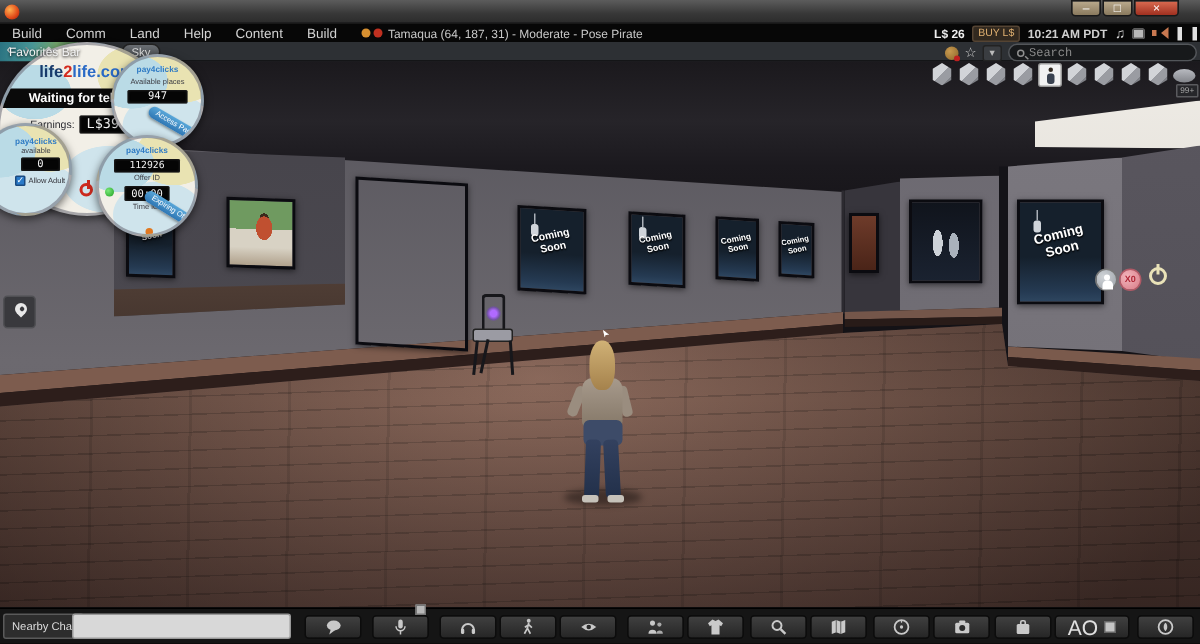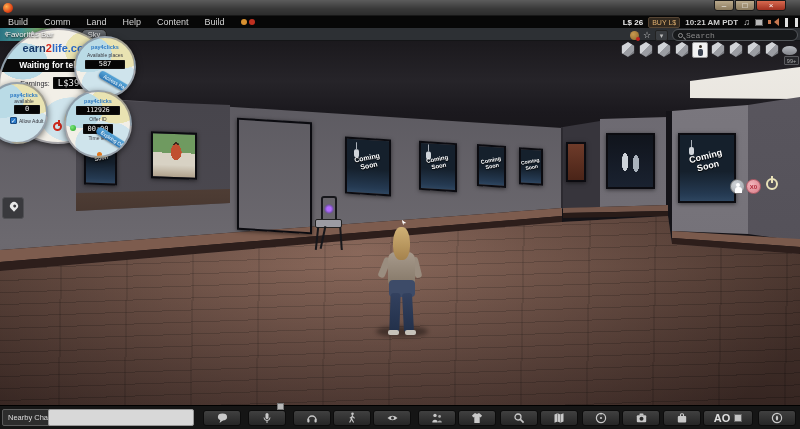--- a/index.html
+++ b/index.html
@@ -210,21 +210,21 @@
   #bottombar { left:0; top:405px; width:800px; height:24px; background:#151515; border-top:1px solid #000; }
   #nearby-chat { position:absolute; left:2px; top:3px; height:17px; padding:0 5px; font-size:7.5px;
     color:#ddd; background:#2d2d2d; border:1px solid #5a5a5a; border-radius:2px; line-height:15px; }
   #chat-input { position:absolute; left:48px; top:3px; width:146px; height:17px; background:#d8d8d8;
     border:1px solid #999; border-radius:2px; font-size:8px; padding:0 4px; outline:none;
     font-family:"Liberation Sans",sans-serif; }
   .tb-btn { position:absolute; top:4px; width:38px; height:16px;
     background:linear-gradient(180deg,#404040,#262626); border:1px solid #0c0c0c; border-radius:3px;
     display:flex; align-items:center; justify-content:center; }
   .tb-btn svg { display:block; }
-  #btn-ao { width:50px; color:#e0e0e0; font-size:11px; font-weight:bold; gap:4px; }
+  #btn-ao { width:50px; color:#e0e0e0; font-size:14px; font-weight:normal; gap:4px; }
   .mini-square { width:8px; height:8px; background:#c4c4c4; border:1px solid #666; }
   #mic-square { position:absolute; left:277px; top:403px; width:7px; height:7px; background:#b8b8b8; border:1px solid #777; }
 </style>
 </head>
 <body>
 
 <div id="root">
 
   <div id="titlebar" class="abs">
     <div id="fs-logo"></div>
@@ -239,20 +239,21 @@
     <span class="menu-item">Build</span>
     <span class="menu-item">Comm</span>
     <span class="menu-item">Land</span>
     <span class="menu-item">Help</span>
     <span class="menu-item">Content</span>
     <span class="menu-item">Build</span>
     <span id="parcel-icons">
       <span class="tiny-dot" style="background:#d89030"></span>
       <span class="tiny-dot" style="background:#c03020"></span>
     </span>
+    <span id="menu-loc">Tamaqua (64, 187, 31) - Moderate - Pose Pirate</span>
     <div id="menu-right">
       <span id="balance">L$ 26</span>
       <span id="buyl">BUY L$</span>
       <span id="clock">10:21 AM PDT</span>
       <span class="mb-ico">♫</span>
       <span id="media-ico"></span>
       <span id="spk"></span>
       <span class="vol-bar"></span>
       <span class="vol-bar"></span>
     </div>
@@ -419,36 +420,36 @@
       <div class="cube"></div>
     </div>
   <div class="cube-slot" style="left:764px">
       <div class="cube"></div>
     </div>
   <div id="cube-ellipse" style="left:782px"></div>
   <div id="cube-badge" style="left:784px;top:56px">99+</div>
 
   <div class="hudcircle" id="hud-main">
     <div id="brand">
-      <span class="b1">earn</span><span class="b2">2</span><span class="b3">life.com</span>
+      <span class="b1">life</span><span class="b2">2</span><span class="b3">life.com</span>
     </div>
     <div id="tele-banner">Waiting for teleport</div>
     <div id="earn-row">
       <span id="earn-label">Earnings:</span>
       <span id="earn-val" class="lcd">L$391</span>
     </div>
     <div id="onoff">On / Off</div>
     <div id="pwr"></div>
     <div id="red-mark"></div>
   </div>
 
   <div class="hudcircle" id="hud-places">
     <div class="hud-logo">pay4clicks</div>
     <div class="hud-small-label">Available places</div>
-    <div id="places-val" class="lcd">587</div>
+    <div id="places-val" class="lcd">947</div>
     <div class="ribbon" id="ribbon-access">Access Page</div>
   </div>
 
   <div class="hudcircle" id="hud-offer">
     <div class="hud-logo">pay4clicks</div>
     <div id="offer-id" class="lcd">112926</div>
     <div class="hud-small-label">Offer ID</div>
     <div id="offer-time" class="lcd">00:00</div>
     <div class="hud-small-label">Time left</div>
     <div id="dot-green"></div>

